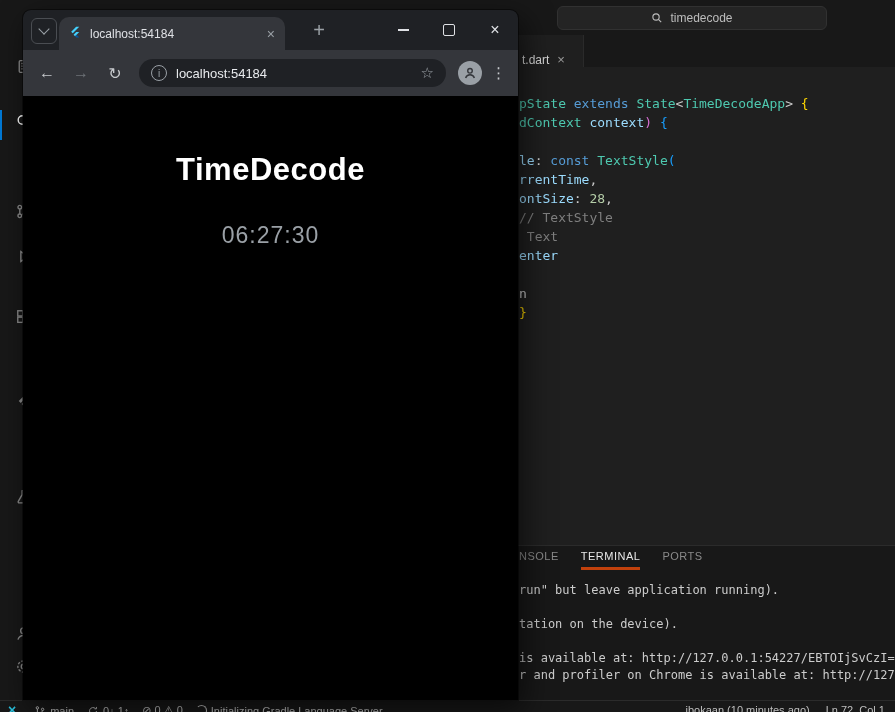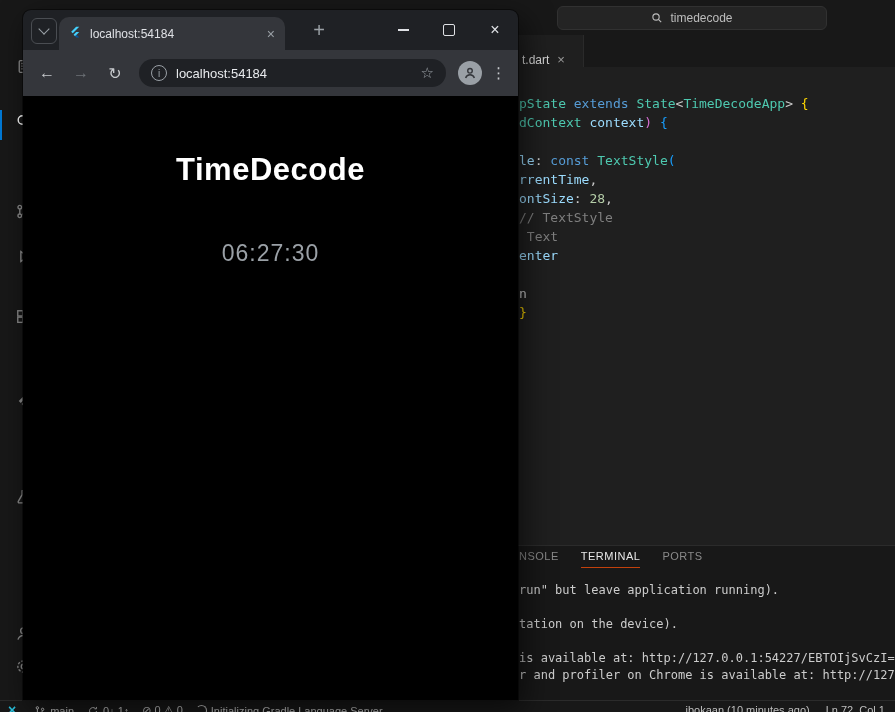--- a/index.html
+++ b/index.html
@@ -27,21 +27,21 @@
   #code-lines{position:absolute;left:471px;top:27px;right:0;font:13px "DejaVu Sans Mono",monospace;line-height:19px}
   .code-line{height:19px;white-space:pre}
   .tk-kw{color:#569cd6}.tk-ty{color:#4ec9b0}.tk-vr{color:#9cdcfe}.tk-nm{color:#b5cea8}
   .tk-pl{color:#cccccc}.tk-gh{color:#7f7f7f}.tk-b1{color:#ffd700}.tk-b2{color:#da70d6}.tk-b3{color:#179fff}
   .swatch{display:inline-block;width:9px;height:9px;background:#e9e9e9;border:1px solid #8a8a8a;margin:0 4px 0 0;vertical-align:-1px}
 
   .vsc-panel{position:absolute;left:48px;top:545px;right:0;height:155px;background:#181818;border-top:1px solid #2b2b2b;overflow:hidden}
   #panel-tabs{position:absolute;left:471px;top:0;height:26px;display:flex;gap:22px;align-items:flex-start;
       font-size:11px;letter-spacing:.5px;color:#8a8a8a}
   .panel-tab{padding:4px 0 5px 0}
-  .panel-tab.active{color:#e7e7e7;border-bottom:1px solid #c2410c}
+  .panel-tab.active{color:#e7e7e7;border-bottom:3px solid #c2410c}
   #terminal-lines{position:absolute;left:471px;top:36px;right:0;font:12px "DejaVu Sans Mono",monospace;
       color:#cccccc;line-height:17px;white-space:pre;overflow:hidden}
 
   .vsc-statusbar{position:absolute;left:0;right:0;top:700px;height:22px;background:#181818;border-top:1px solid #2b2b2b;
       display:flex;align-items:flex-start;padding:3px 8px 0 8px;font-size:11px;color:#bfbfbf;box-sizing:border-box}
   .remote-x{font-weight:bold;font-size:14px;line-height:12px;color:#2bc0dc}
   .sb-left{display:flex;gap:13px;margin-left:18px}
   .sb-right{margin-left:auto;display:flex;gap:16px;margin-right:2px}
   .sb-item{display:flex;align-items:center;gap:4px;white-space:nowrap}
   .sb-item svg{display:block}
@@ -73,21 +73,21 @@
       padding:0 12px;gap:9px;margin:0 6px}
   .info-icon{width:14px;height:14px;border:1.2px solid #9aa0a6;border-radius:50%;color:#9aa0a6;font-size:10px;
       display:flex;align-items:center;justify-content:center;flex:none}
   .url{color:#e8eaed;font-size:13px;flex:1;text-align:left}
   .star{color:#9aa0a6;font-size:15px}
   .avatar{width:24px;height:24px;border-radius:50%;background:#9aa0a6;display:flex;align-items:center;justify-content:center;margin:0 4px}
   .menu-dots{width:22px;text-align:center;color:#c7cacd;font-size:15px;letter-spacing:1px}
 
   .page{position:absolute;top:86px;bottom:0;left:0;right:0;background:#000;text-align:center;overflow:hidden}
   .page-title{margin-top:56px;font-size:31px;font-weight:700;color:#ffffff;letter-spacing:.5px}
-  .page-time{margin-top:52px;font-size:23px;color:#9aa0a6;letter-spacing:1px}
+  .page-time{margin-top:34px;font-size:23px;color:#9aa0a6;letter-spacing:1px}
 </style>
 </head>
 <body>
 
 <div>
 
   <div class="vsc-titlebar">
     <div class="vsc-search">
       <span>
         <svg width="12" height="12" viewBox="0 0 16 16" fill="none" stroke="#bdbdbd" stroke-width="1.5">

